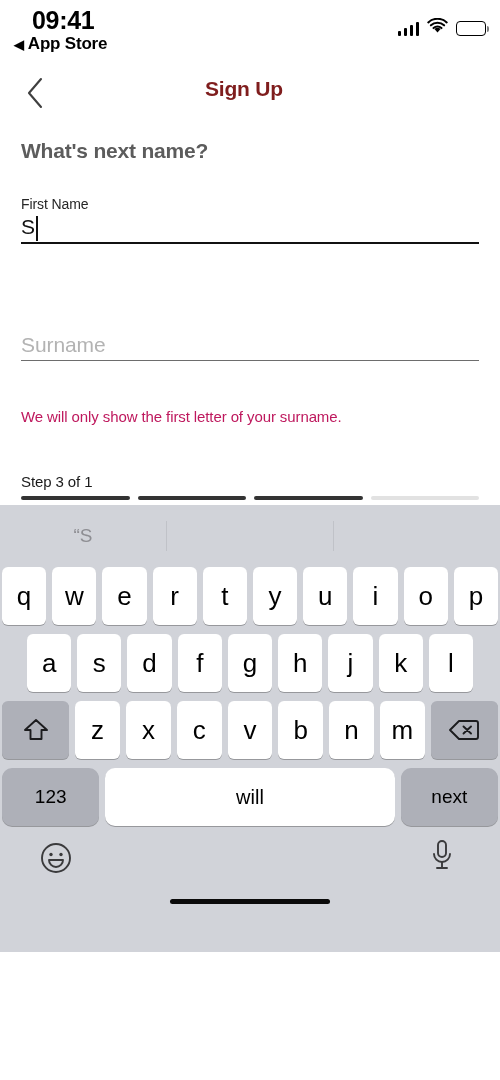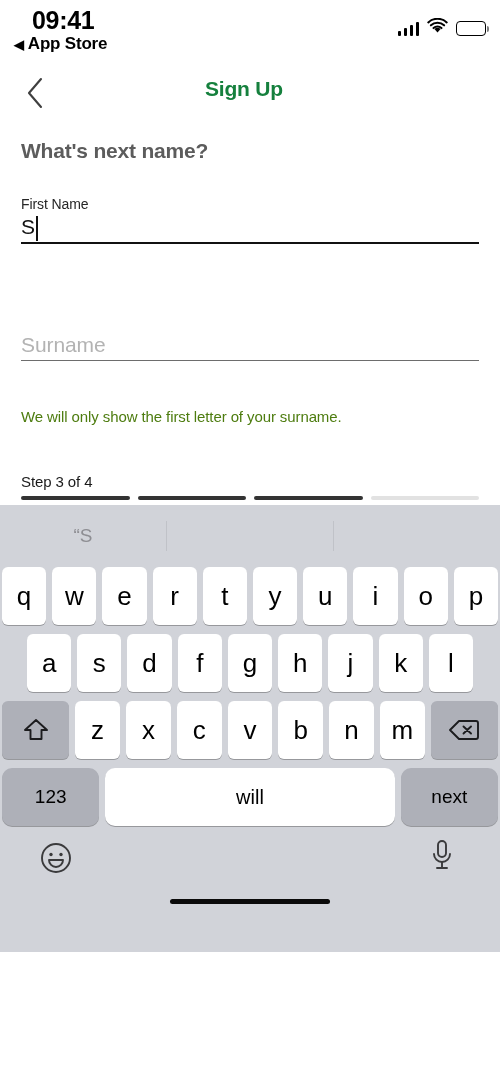--- a/index.html
+++ b/index.html
@@ -34,41 +34,41 @@
   .batt .fill { width:100%; height:100%; background:#000; border-radius:1.5px; }
   .batt:after { content:""; position:absolute; right:-4px; top:4.5px; width:2.2px; height:6px;
                 background:#000; border-radius:0 2px 2px 0; opacity:.5; }
 
   
   .navbar { position:absolute; top:62px; left:0; width:500px; height:58px; }
   .nav-back { position:absolute; left:14px; top:10px; width:42px; height:42px;
               display:flex; align-items:center; justify-content:center; }
   .nav-title {
     position:absolute; left:0; right:12px; top:15px; text-align:center;
-    font-size:21px; font-weight:700; color:#15803d; letter-spacing:-0.2px;
+    font-size:21px; font-weight:700; color:#7f1d1d; letter-spacing:-0.2px;
   }
 
   
   .form { position:absolute; top:126px; left:0; width:500px; }
   .q-head {
     margin-left:21px; margin-top:13px;
     font-size:21px; font-weight:700; color:#5c5c5c; letter-spacing:-0.2px;
   }
   .field { position:relative; margin:0 21px; }
   .field-label { font-size:14px; color:#262626; margin-bottom:1px; letter-spacing:-0.1px; }
   .field-line { border-bottom:2.2px solid #111; height:31px; position:relative; }
   .field-line.thin { border-bottom:1.4px solid #6d6d6d; }
   .field-val {
     font-size:21px; color:#111; position:absolute; left:0; bottom:3px;
     display:flex; align-items:flex-end;
   }
   .caret { display:inline-block; width:1.6px; height:25px; background:#111; margin-left:1px;
            position:relative; top:2px; }
   .field-placeholder { font-size:21px; color:#b3b3b3; position:absolute; left:0; bottom:3px; letter-spacing:-0.1px;}
-  .helper { margin:0 21px; font-size:15px; color:#4d7c0f; letter-spacing:-0.1px; }
+  .helper { margin:0 21px; font-size:15px; color:#be185d; letter-spacing:-0.1px; }
 
   
   .prog-wrap { margin:0 21px; }
   .prog-label { font-size:15px; color:#1a1a1a; margin-bottom:6px; letter-spacing:-0.1px; }
   .prog-bar { display:flex; gap:8px; }
   .prog-seg { flex:1; height:4px; border-radius:2px; background:#e2e2e2; }
   .prog-seg.done { background:#333333; }
 
   
   .cta {
@@ -172,21 +172,21 @@
 
     <div class="field" style="margin-top:86px;">
       <div class="field-line thin">
         <div class="field-placeholder">Surname</div>
       </div>
     </div>
 
     <div class="helper" style="margin-top:47px;">We will only show the first letter of your surname.</div>
 
     <div class="prog-wrap" style="margin-top:48px;">
-      <div class="prog-label">Step 3 of 4</div>
+      <div class="prog-label">Step 3 of 1</div>
       <div class="prog-bar">
         <span class="prog-seg done"></span>
         <span class="prog-seg done"></span>
         <span class="prog-seg done"></span>
         <span class="prog-seg"></span>
       </div>
     </div>
 
     <button class="cta">Next</button>
   </div>

